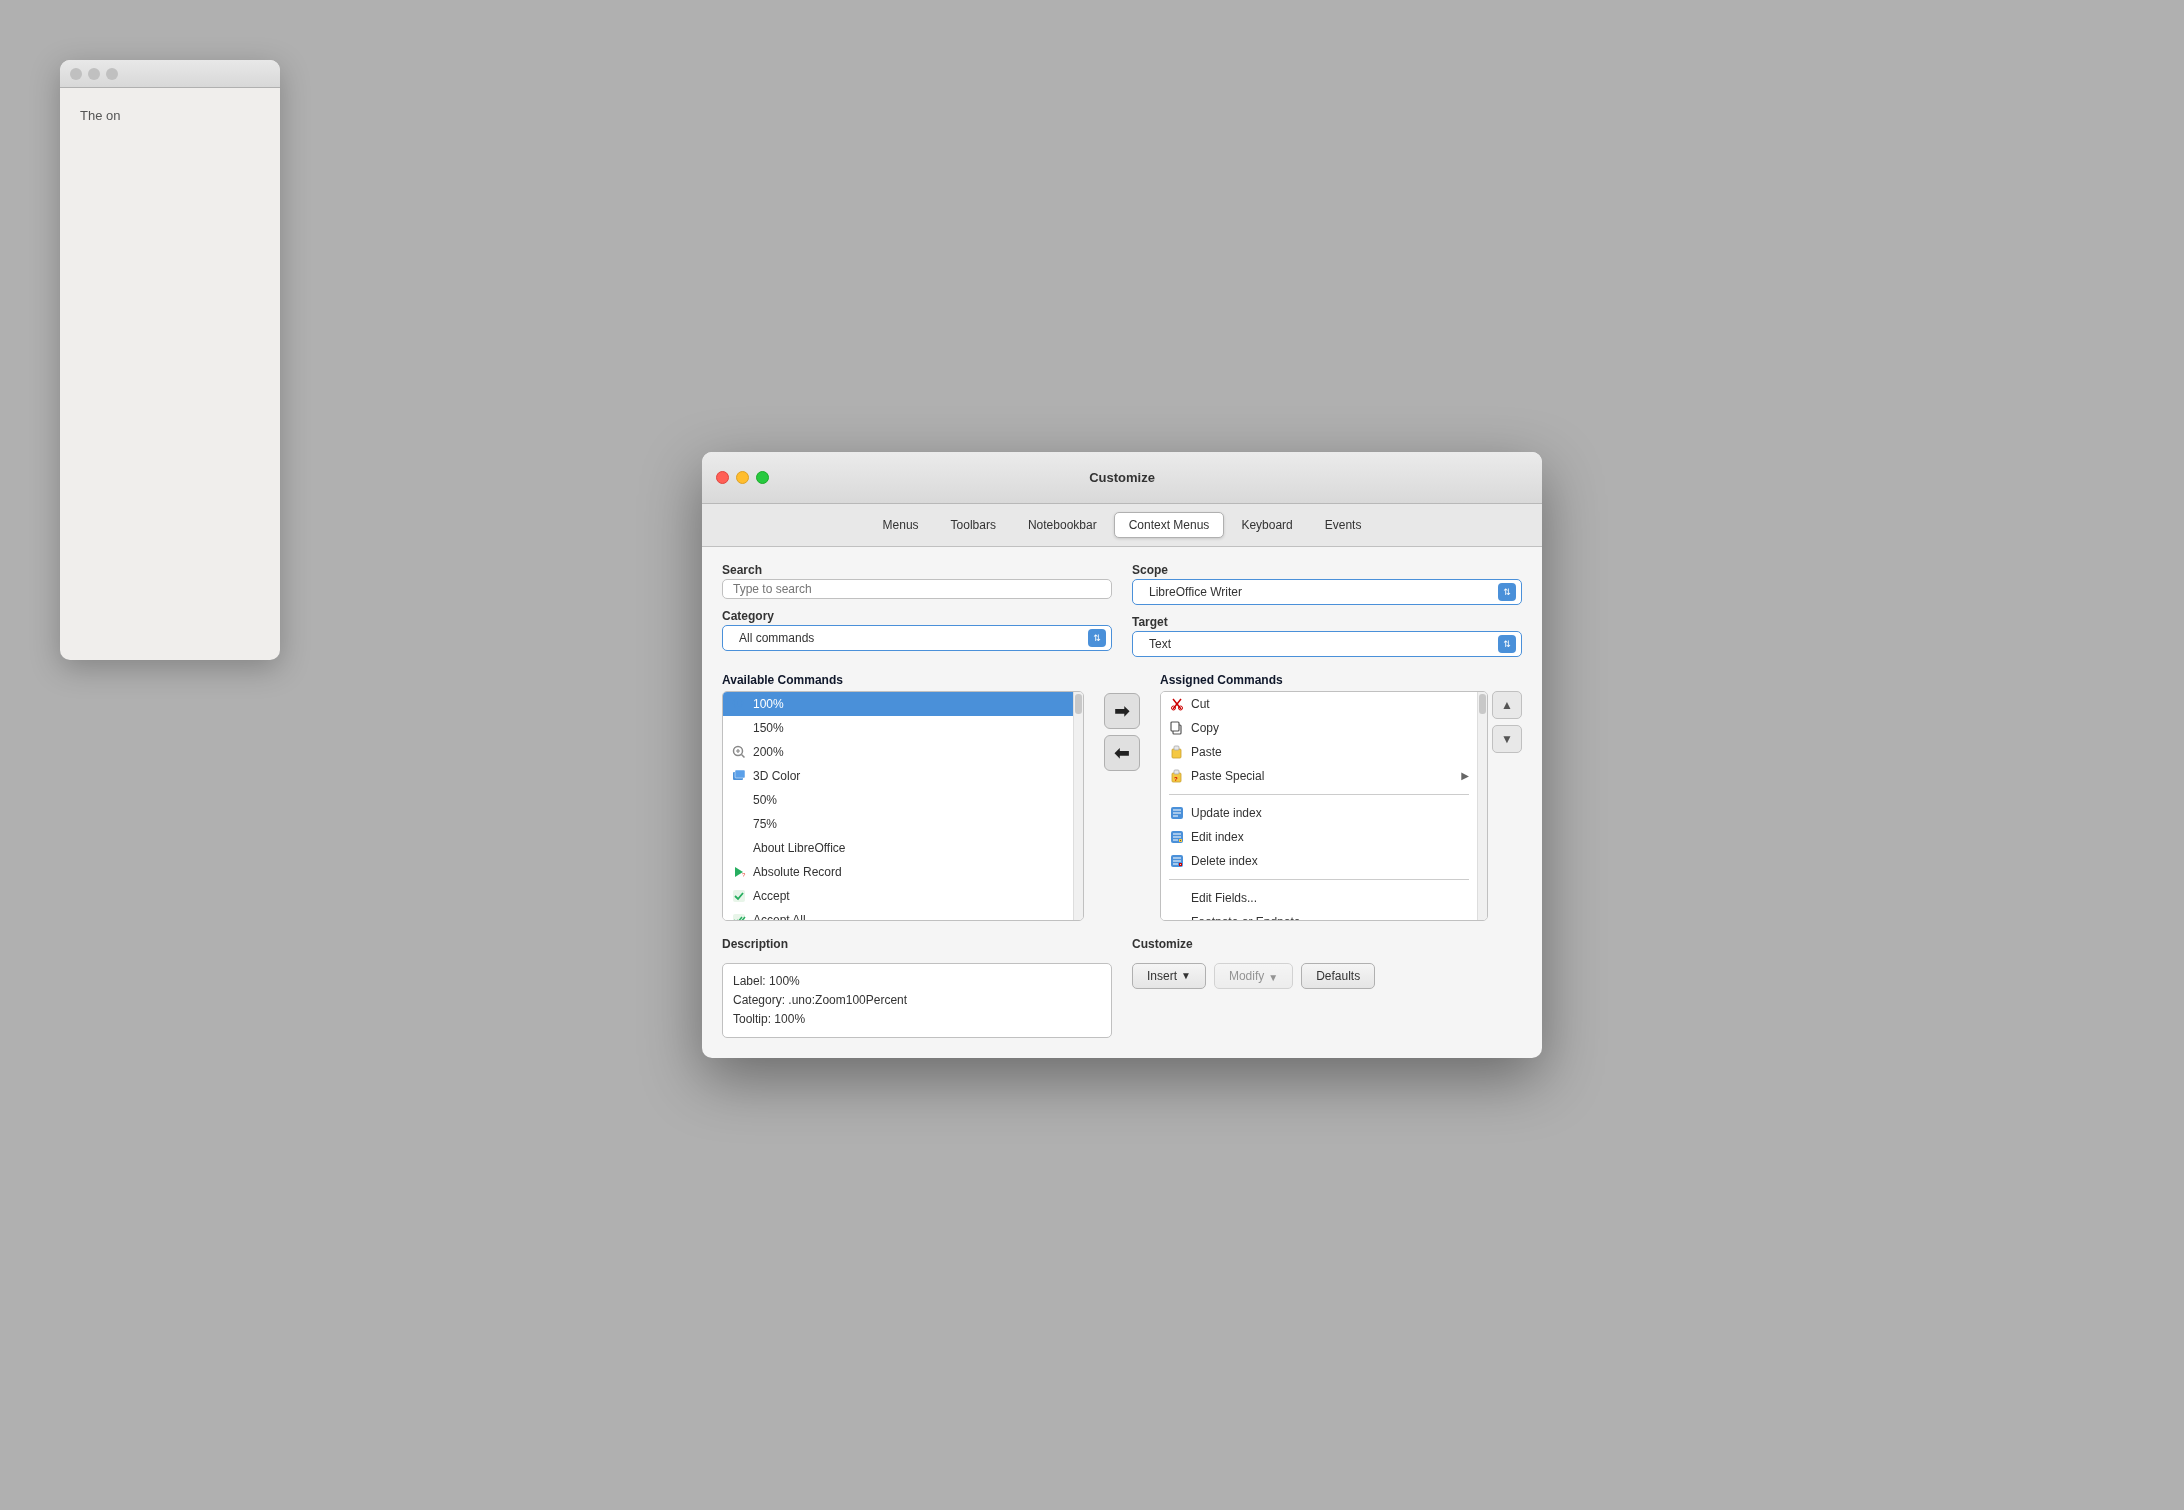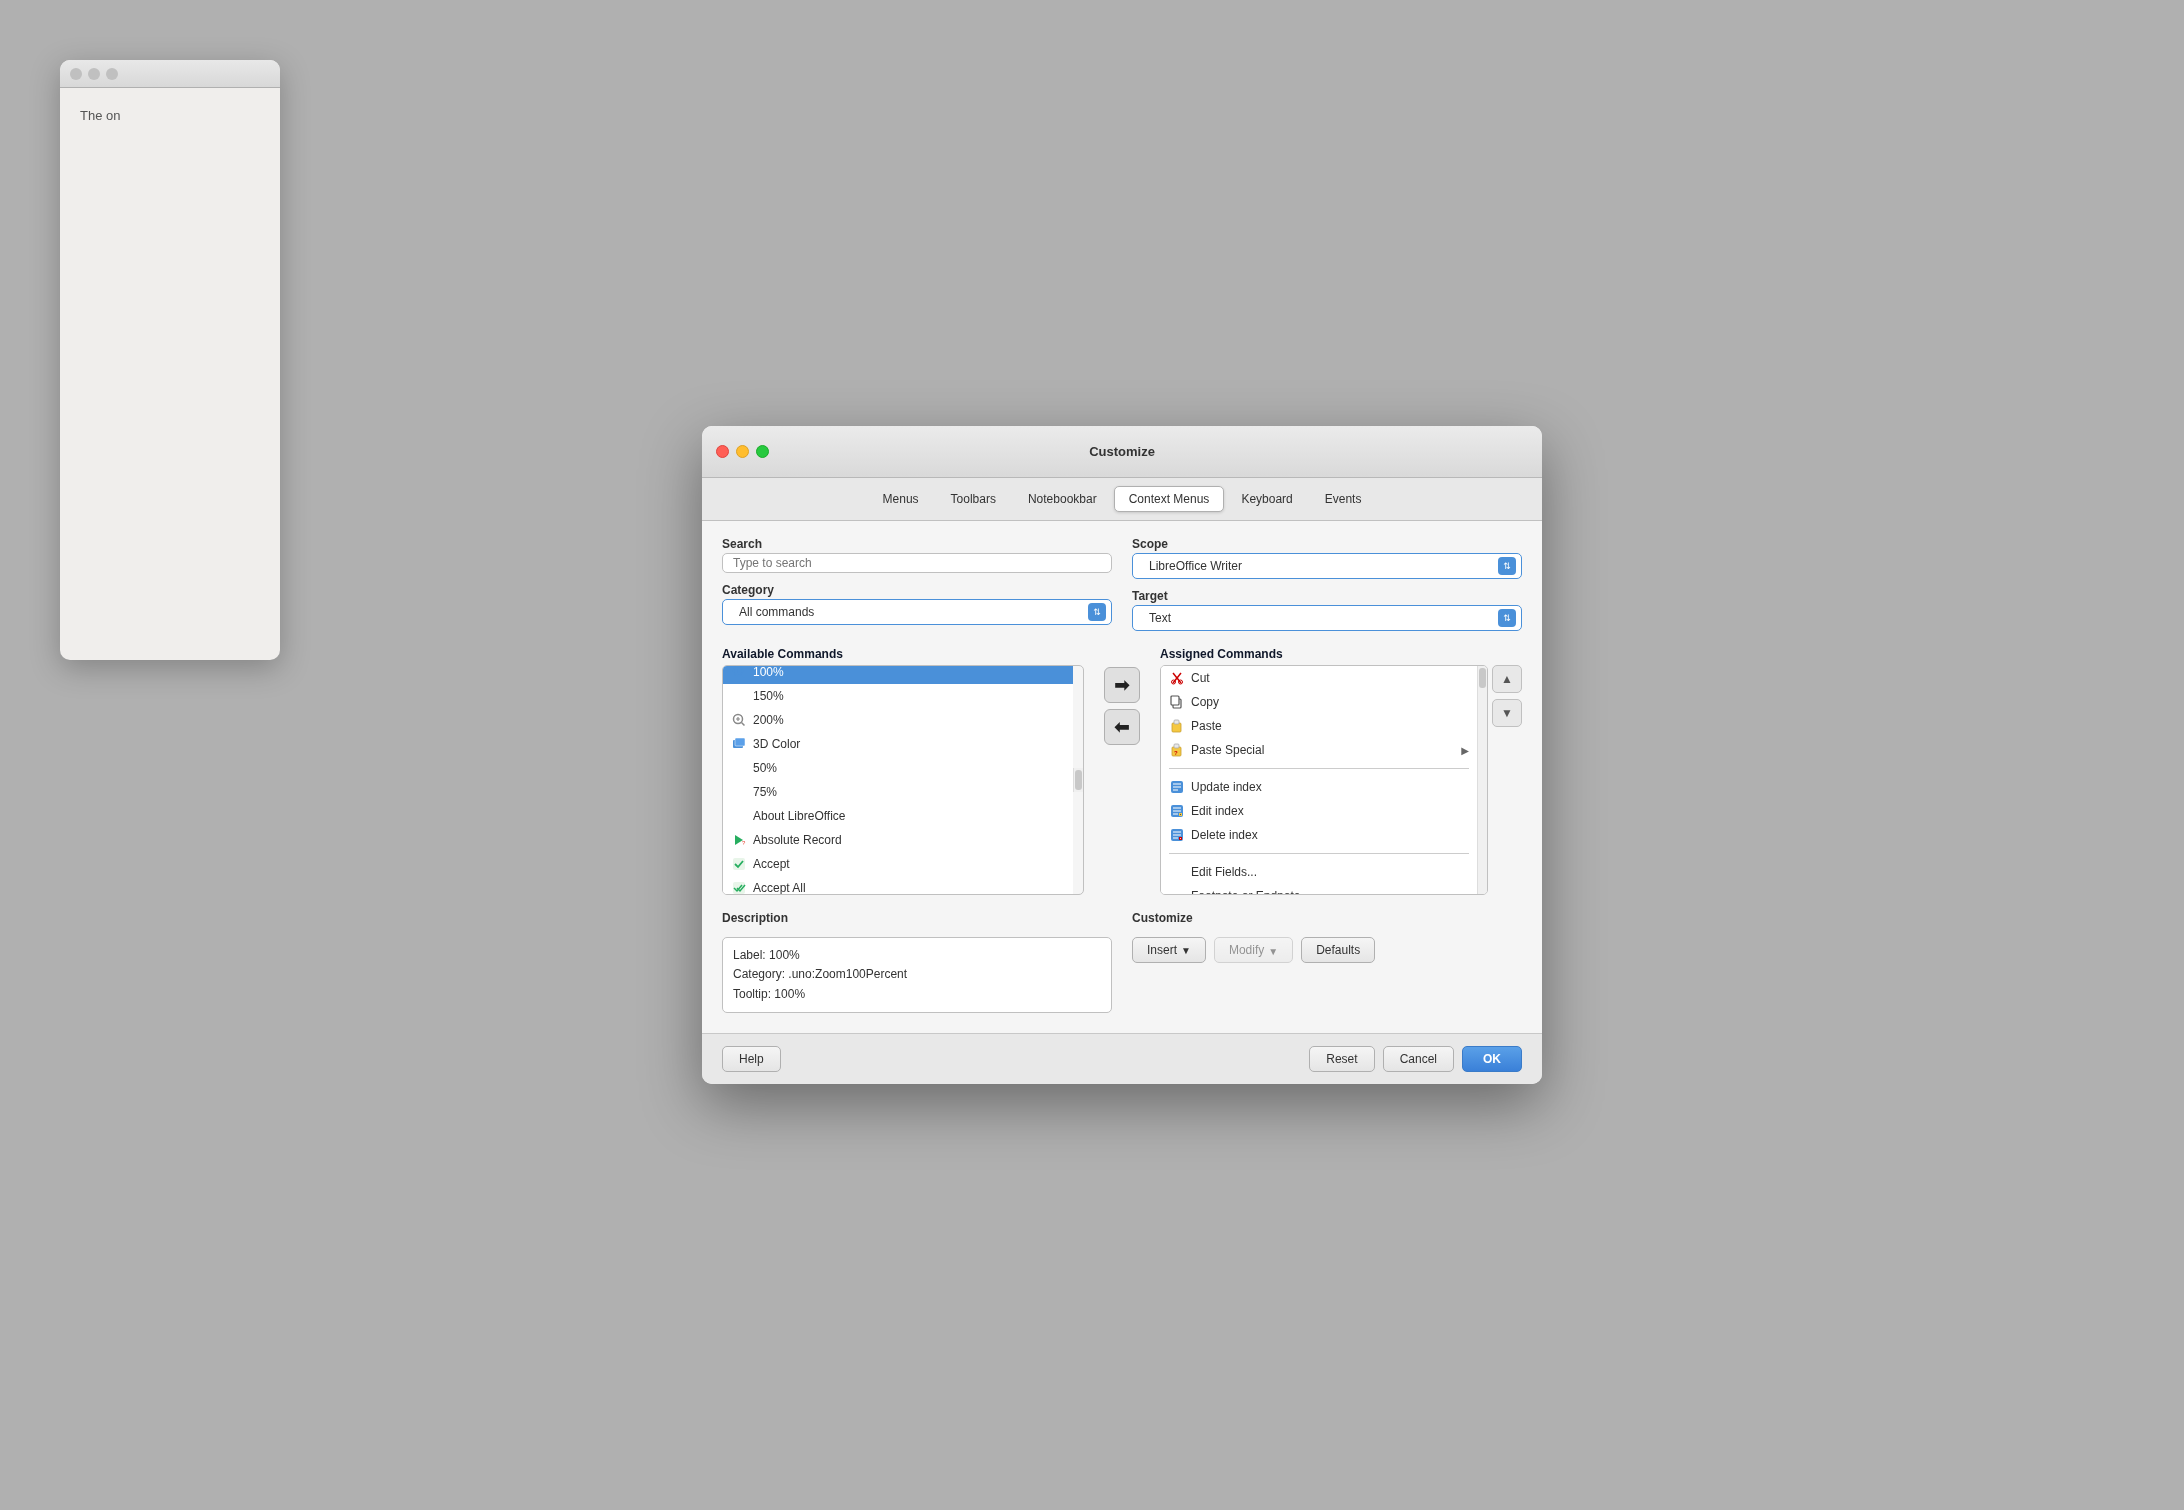--- a/index.html
+++ b/index.html
@@ -473,21 +473,21 @@
             </div>
           </div>
         </div>
       </div>
 
       <div>
         <div style="display:flex; gap:20px; align-items:flex-start;">
 
           <div style="flex:1;">
             <div class="commands-label">Available Commands</div>
-            <div style="display:flex; border:1px solid #c0c0c0; border-radius:5px; overflow:hidden; height:230px;align-items:center;">
+            <div style="display:flex; border:1px solid #c0c0c0; border-radius:5px; overflow:hidden; height:230px;">
               <div style="flex:1; overflow:hidden; background:white;">
 
                 <div class="list-item selected">
                   <div class="item-icon">
                     <svg viewBox="0 0 14 14" fill="none">
                       <circle cx="6" cy="6" r="4.5" stroke="#4a90d9" stroke-width="1.5"></circle>
                       <line x1="9.5" y1="9.5" x2="12.5" y2="12.5" stroke="#4a90d9" stroke-width="1.5"></line>
                       <line x1="4" y1="6" x2="8" y2="6" stroke="#4a90d9" stroke-width="1.2"></line>
                       <line x1="6" y1="4" x2="6" y2="8" stroke="#4a90d9" stroke-width="1.2"></line>
                     </svg>
@@ -719,22 +719,14 @@
             <button class="btn btn-with-arrow disabled">
               <span>Modify</span>
               <span class="btn-arrow">▼</span>
             </button>
             <button class="btn">Defaults</button>
           </div>
         </div>
       </div>
     </div>
 
-    <div class="footer">
-      <button class="btn-help">Help</button>
-      <div class="footer-right">
-        <button class="btn-reset">Reset</button>
-        <button class="btn-cancel">Cancel</button>
-        <button class="btn-ok">OK</button>
-      </div>
-    </div>
   </div>
 </div>
 
 </body></html>

